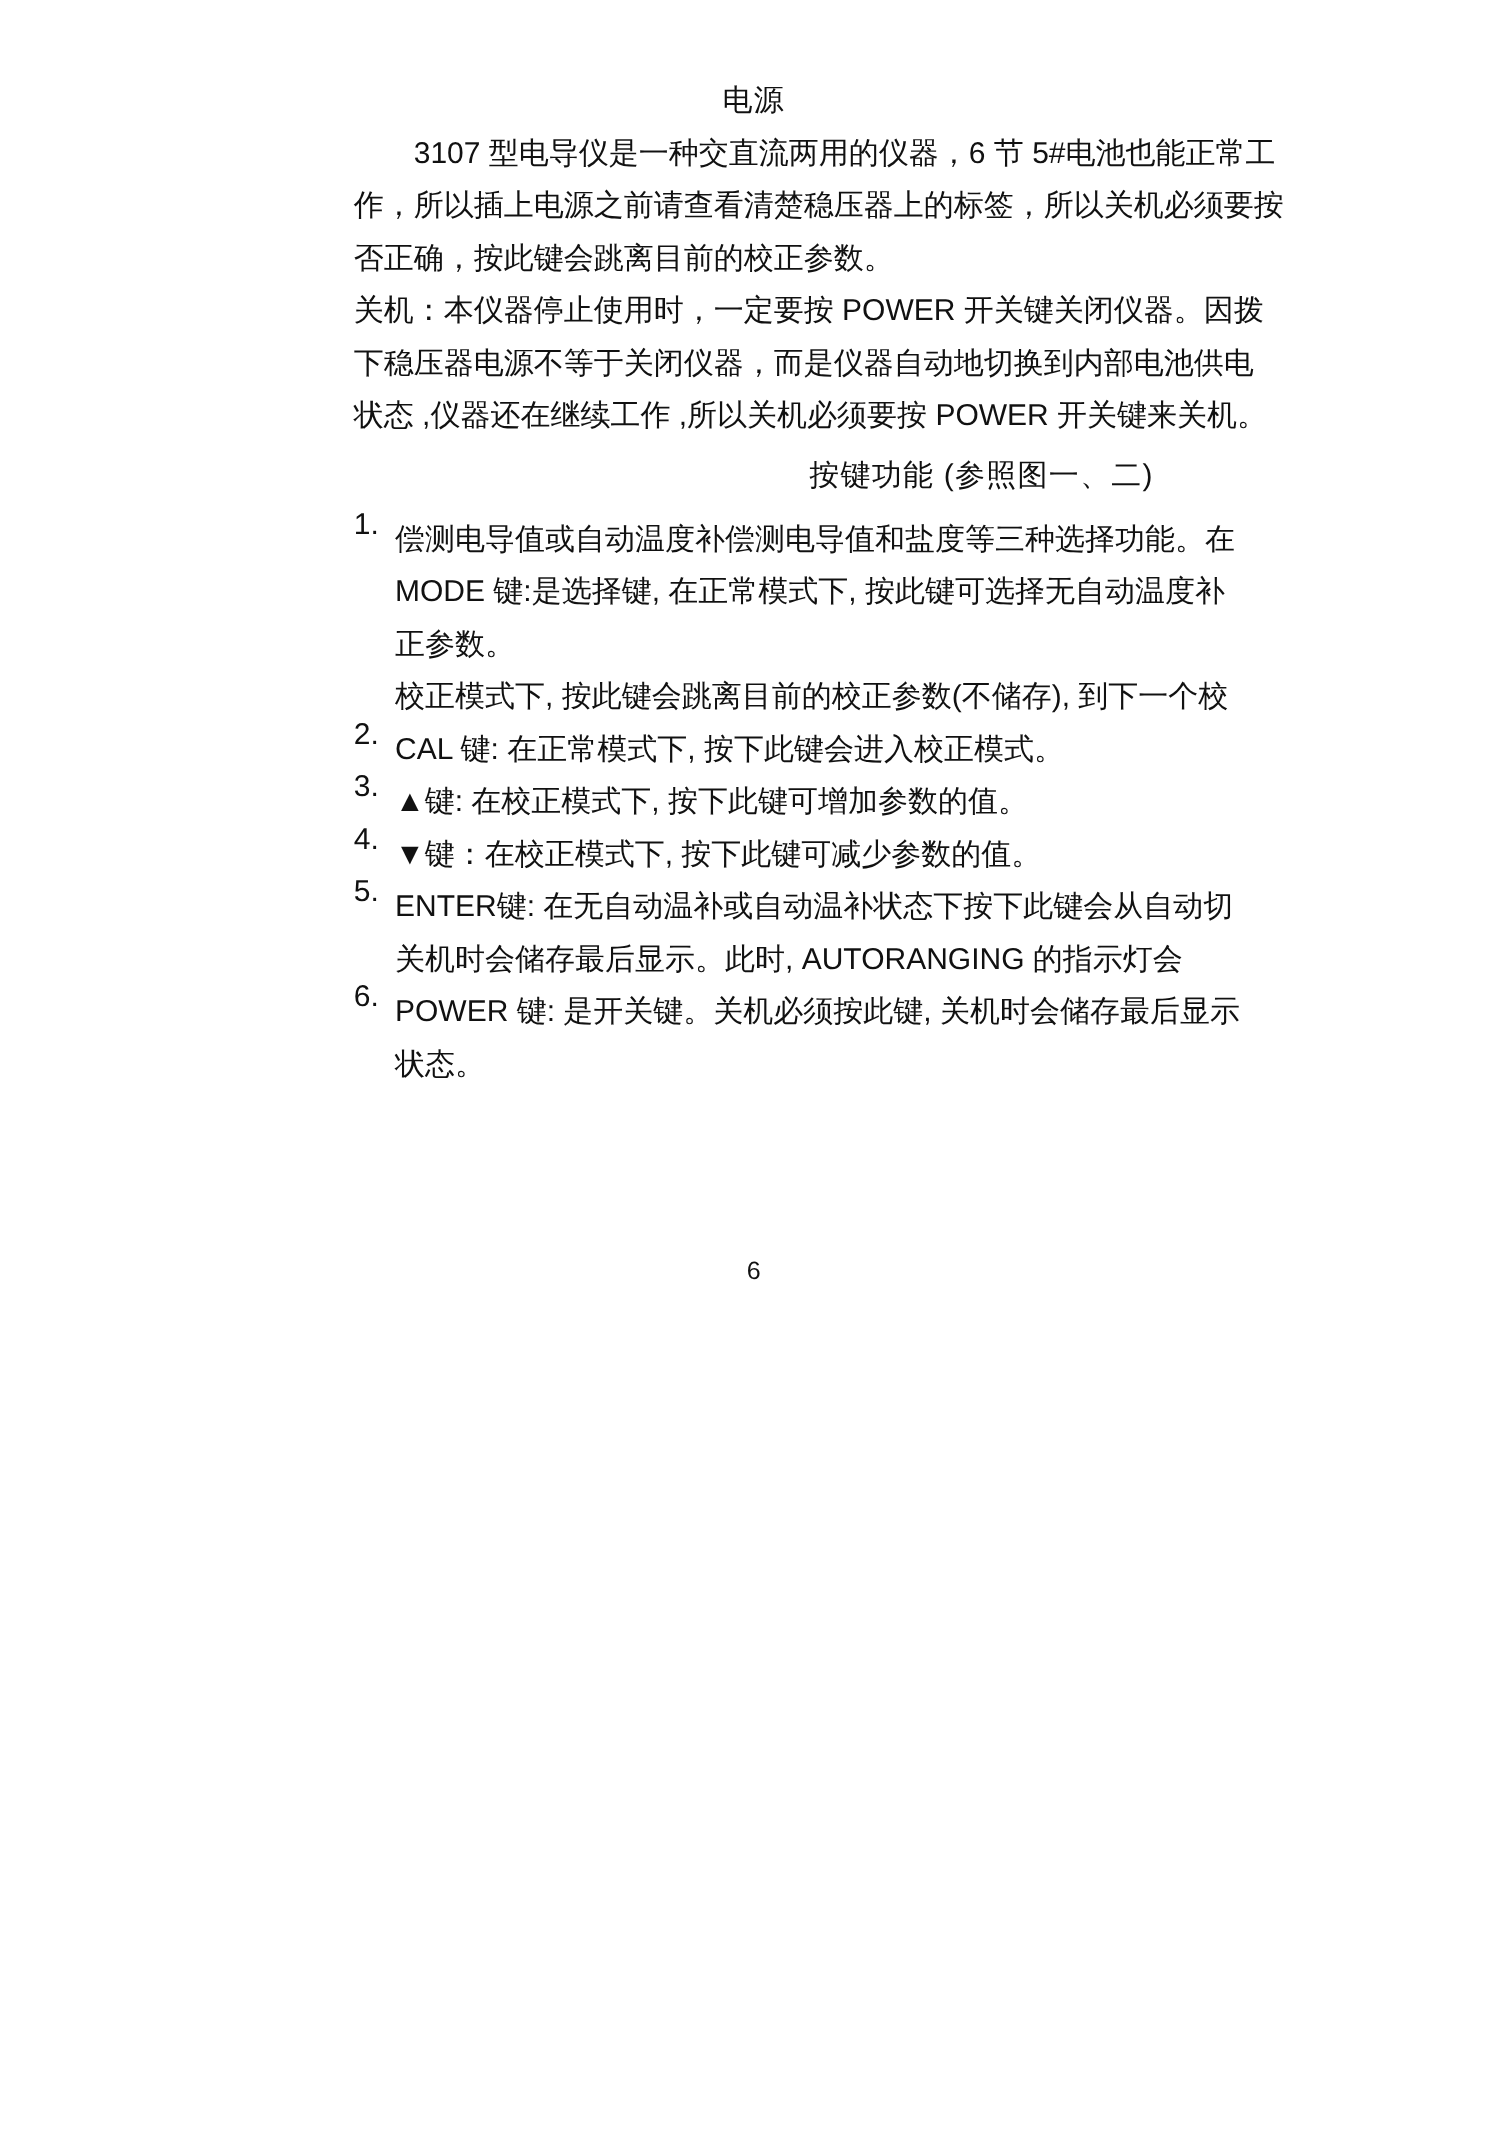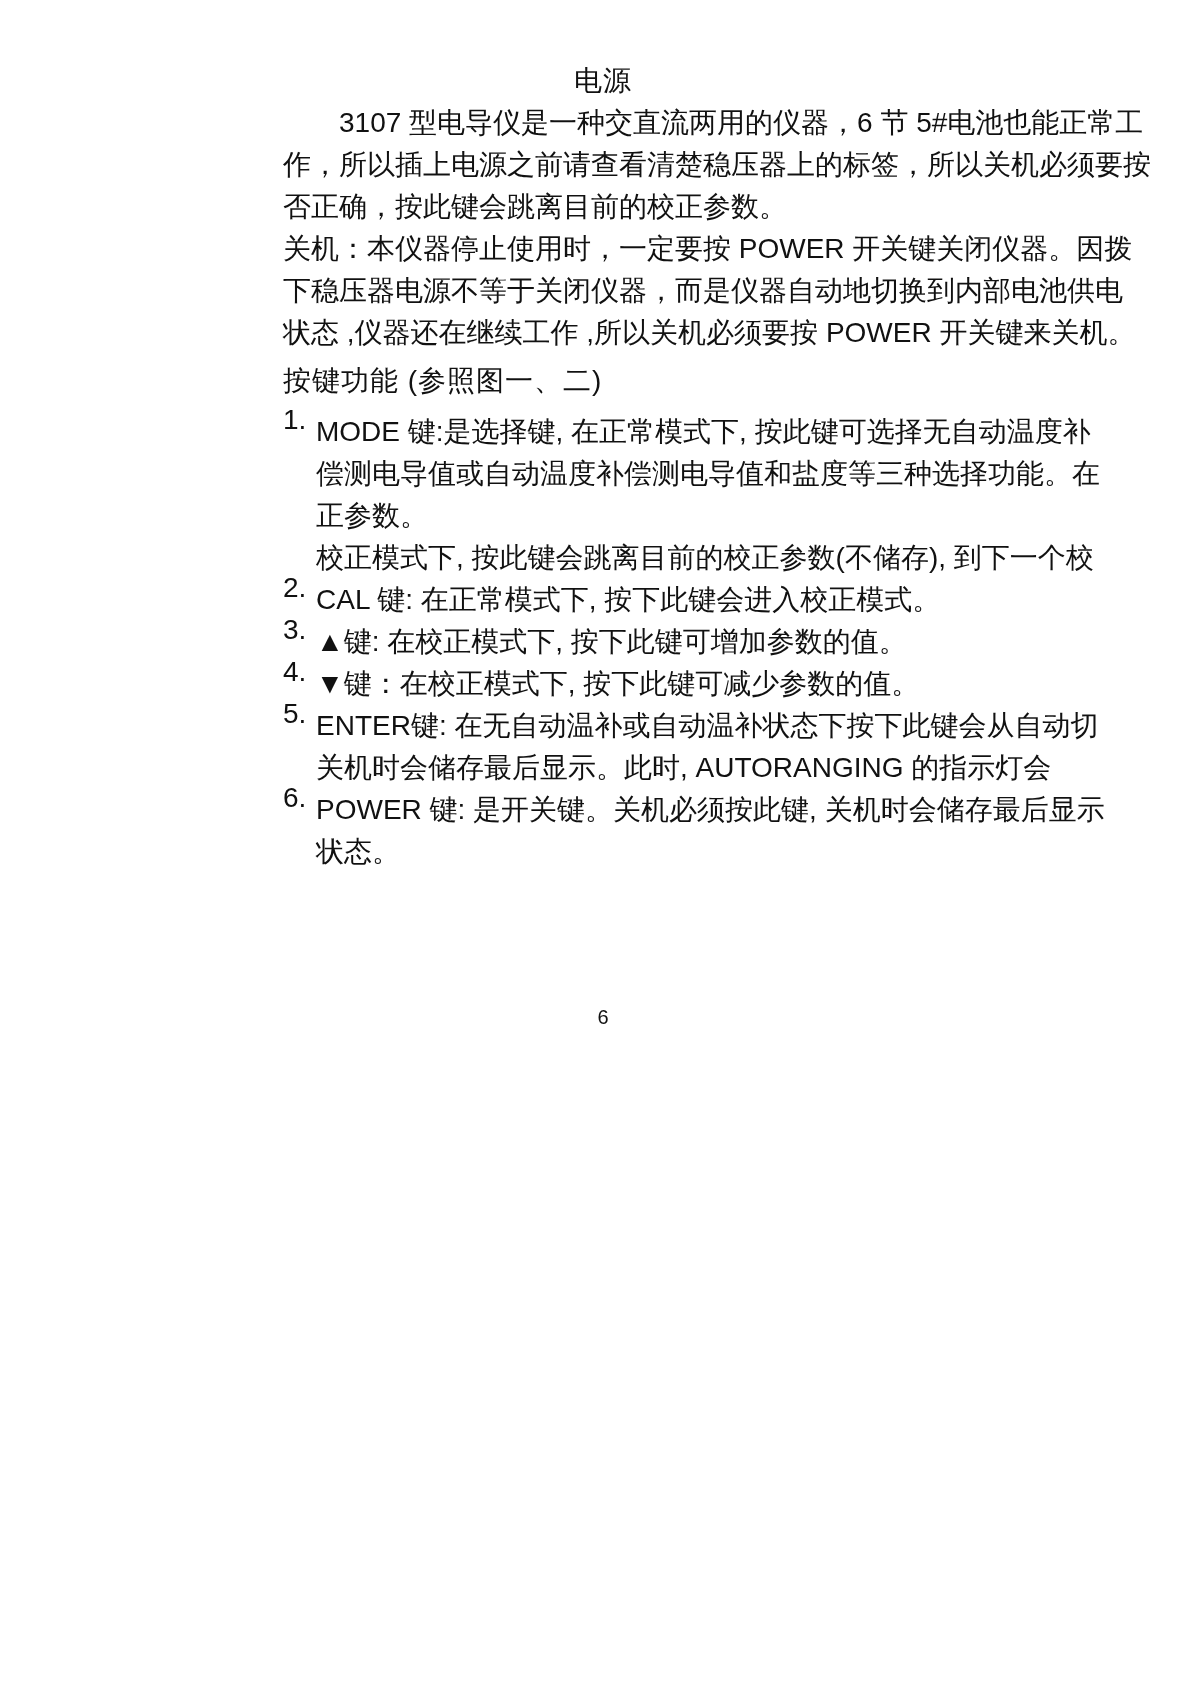--- a/index.html
+++ b/index.html
@@ -14,31 +14,31 @@
     background: #ffffff;
     color: #111111;
     font-family: "Liberation Sans", sans-serif;
     overflow: hidden;
   }
   .content {
     position: absolute;
     left: 283px;
     top: 66px;
     width: 640px;
-    font-size: 28px;
+    font-size: 24px;
     line-height: 30px;
   }
   .doc-title {
     text-align: center;
     letter-spacing: 1px;
   }
   .para { margin: 0; }
   .para-first { margin-top: 9px; }
   .section-heading {
-    text-align: left;
+    text-align: right;
     margin-top: 18px;
     letter-spacing: 1px;
   }
   .key-list { margin-top: 9px; }
   .list-item {
     display: flex;
     align-items: flex-start;
   }
   .marker {
     flex: none;
@@ -88,22 +88,22 @@
         <div class="jline last">状态 ,仪器还在继续工作 ,所以关机必须要按 POWER 开关键来关机。</div>
       </div>
 
     <div class="section-heading">按键功能 (参照图一、二)</div>
 
     <div class="key-list">
 
       <div class="list-item">
         <div class="marker">1.</div>
         <div class="item-body">
+            <div class="jline">偿测电导值或自动温度补偿测电导值和盐度等三种选择功能。在</div>
             <div class="jline">MODE 键:是选择键, 在正常模式下, 按此键可选择无自动温度补</div>
-            <div class="jline">偿测电导值或自动温度补偿测电导值和盐度等三种选择功能。在</div>
             <div class="jline last">正参数。</div>
             <div class="jline">校正模式下, 按此键会跳离目前的校正参数(不储存), 到下一个校</div>
           </div>
       </div>
 
       <div class="list-item">
         <div class="marker">2.</div>
         <div class="item-body">
             <div class="jline last">CAL 键: 在正常模式下, 按下此键会进入校正模式。</div>
           </div>

